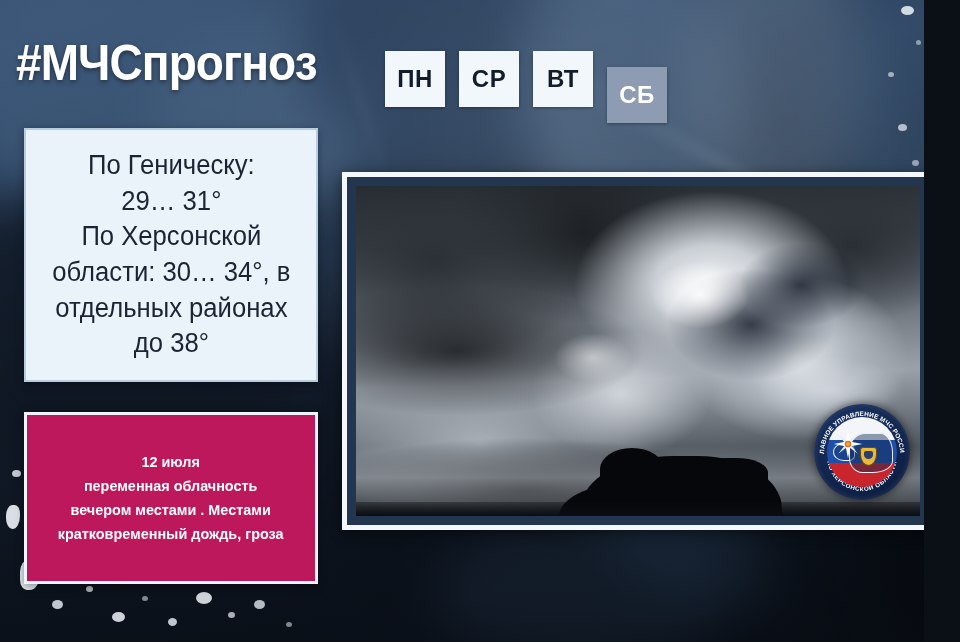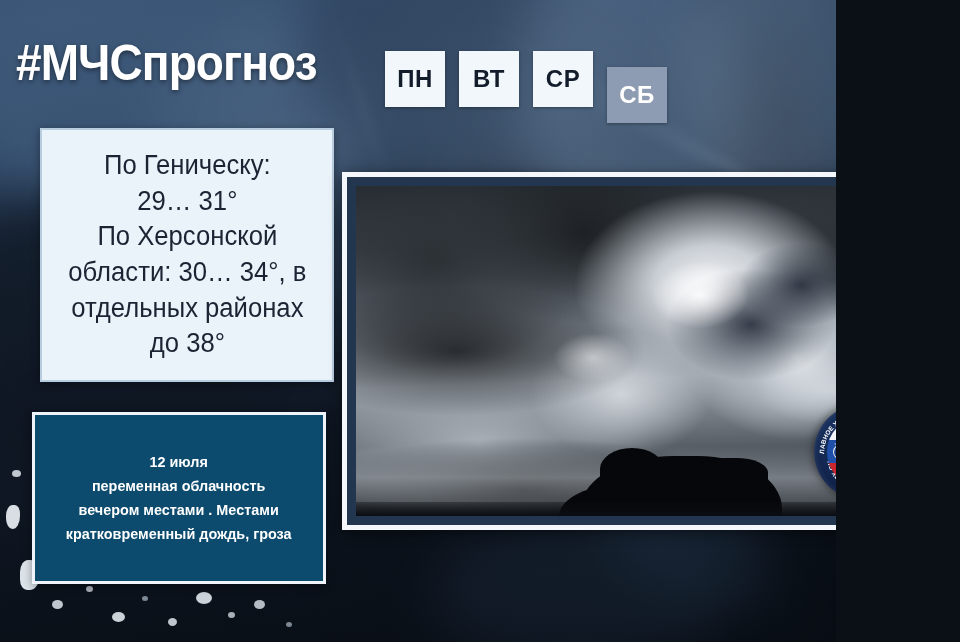--- a/index.html
+++ b/index.html
@@ -6,21 +6,21 @@
     margin: 0;
     padding: 0;
     background: #0b1016;
   }
   body {
     font-family: "Liberation Sans", sans-serif;
   }
 
   #poster {
     position: relative;
-    width: 836px;
+    width: 924px;
     height: 642px;
     overflow: hidden;
     background: #1b2838;
   }
 
   
   .bg-layer {
     position: absolute;
     inset: 0;
     overflow: hidden;
@@ -135,40 +135,39 @@
     top: 128px;
     width: 294px;
     height: 254px;
     background: #eaf2fa;
     border: 2px solid #b9cde0;
     box-shadow: 0 2px 8px rgba(0,0,0,.38);
     display: flex;
     align-items: center;
     justify-content: center;
     box-sizing: border-box;
-    margin-left: 16px;
   }
   .temp-text {
     text-align: center;
     color: #1a2433;
     font-size: 27px;
     line-height: 1.32;
     font-weight: 500;
     padding: 0 8px;
     transform: scaleX(.95);
   }
 
   
   .desc-panel {
     position: absolute;
-    left: 32px;
+    left: 24px;
     top: 412px;
     width: 294px;
     height: 172px;
-    background: #0c4a6e;
+    background: #be185d;
     border: 3px solid #eef4fa;
     box-shadow: 0 2px 8px rgba(0,0,0,.38);
     display: flex;
     align-items: center;
     justify-content: center;
     box-sizing: border-box;
   }
   .desc-text {
     text-align: center;
     color: #ffffff;
@@ -409,22 +408,22 @@
     <div class="splat" style="left:130px;top:570px;width:5px;height:4px;opacity:.5"></div>
     <div class="splat" style="left:176px;top:566px;width:7px;height:5px;opacity:.6"></div>
     <div class="splat" style="left:212px;top:578px;width:5px;height:4px;opacity:.5"></div>
     <div class="splat" style="left:268px;top:576px;width:6px;height:5px;opacity:.5"></div>
   </div>
 
   <div class="title">#МЧСпрогноз</div>
 
   <div class="days">
     <div class="day">ПН</div>
+    <div class="day">СР</div>
     <div class="day">ВТ</div>
-    <div class="day">СР</div>
     <div class="day active">СБ</div>
   </div>
 
   <div class="temp-panel">
     <div class="temp-text">
       <div>По Геническу:</div>
       <div>29… 31°</div>
       <div>По Херсонской</div>
       <div>области: 30… 34°, в</div>
       <div>отдельных районах</div>

